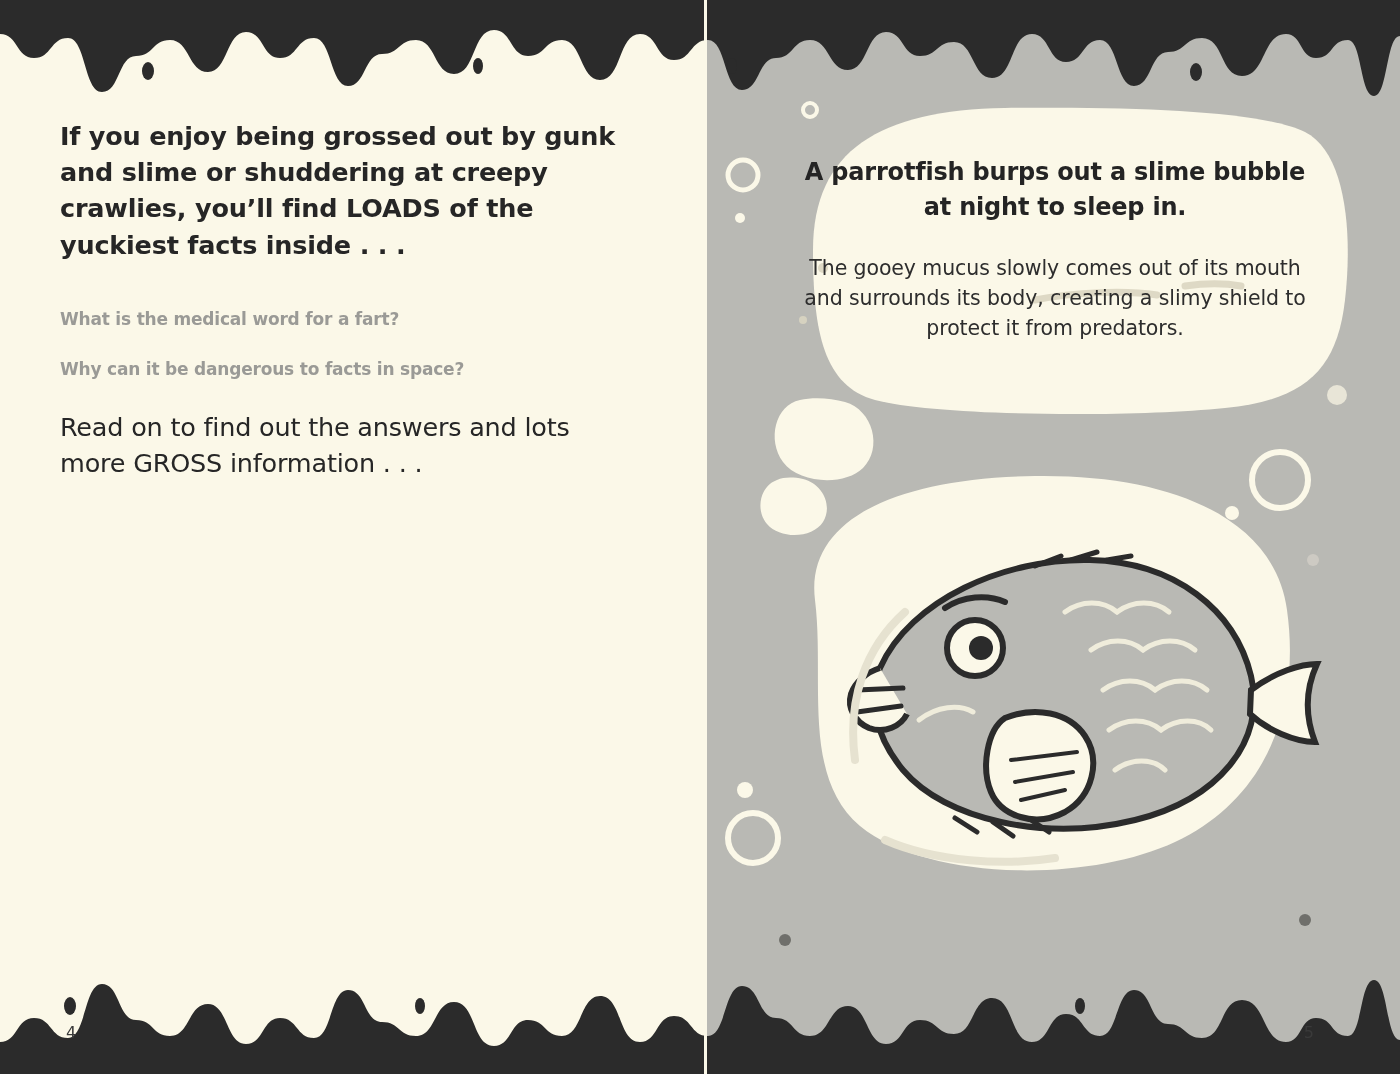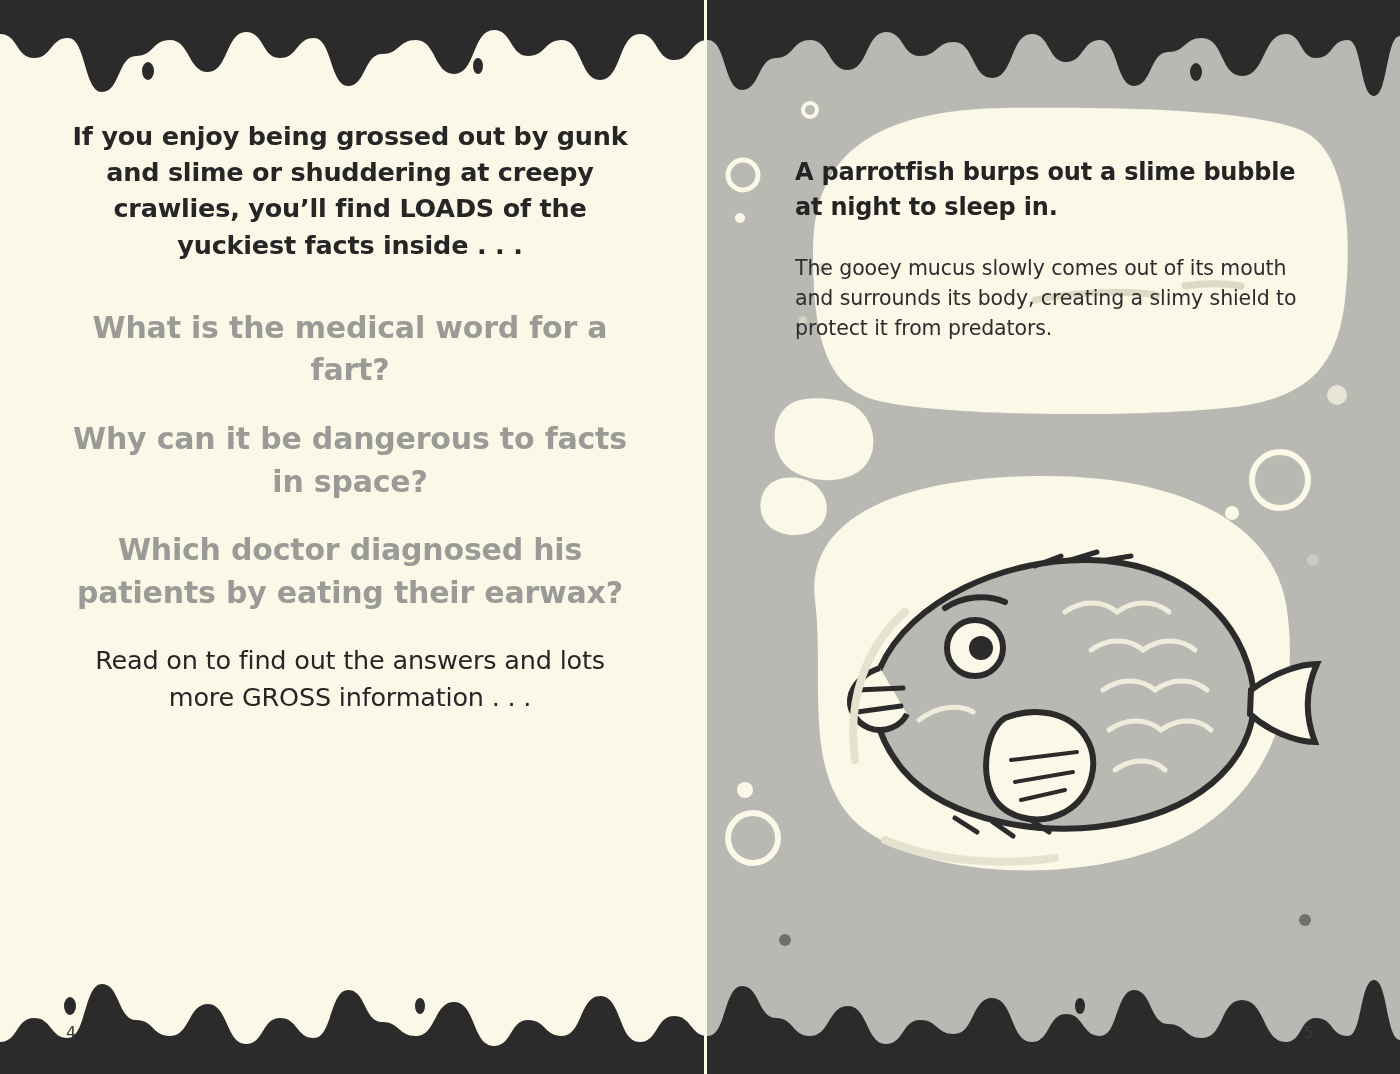--- a/index.html
+++ b/index.html
@@ -45,37 +45,36 @@
     height: 1074px;
     background: #fbf8e8;
   }
 
   
   .left-col {
     position: absolute;
     left: 60px;
     top: 118px;
     width: 580px;
-    text-align: center;
   }
   .intro {
     font-family: "DejaVu Sans", sans-serif;
     font-weight: bold;
     font-size: 25.5px;
     line-height: 1.42;
     color: #262626;
     letter-spacing: -0.2px;
   }
   .questions {
     margin-top: 44px;
   }
   .question {
     font-family: "DejaVu Sans", sans-serif;
     font-weight: bold;
-    font-size: 30px;
+    font-size: 17px;
     line-height: 1.42;
     color: #9a9a96;
     margin-bottom: 26px;
     letter-spacing: -0.2px;
   }
   .outro {
     margin-top: 28px;
     font-family: "DejaVu Sans", sans-serif;
     font-weight: normal;
     font-size: 25.5px;
@@ -83,21 +82,21 @@
     color: #262626;
     letter-spacing: -0.2px;
   }
 
   
   .bubble-text {
     position: absolute;
     left: 795px;
     top: 155px;
     width: 520px;
-    text-align: left;
+    text-align: center;
     z-index: 5;
   }
   .bubble-head {
     font-weight: bold;
     font-size: 24px;
     line-height: 1.45;
     color: #242424;
     letter-spacing: -0.2px;
   }
   .bubble-body {
@@ -262,21 +261,20 @@
     <ellipse cx="1080" cy="62" rx="5" ry="8" fill="#2b2b2b"></ellipse>
   </svg>
 
   <div class="divider"></div>
 
   <div class="left-col">
     <div class="intro">If you enjoy being grossed out by gunk and slime or shuddering at creepy crawlies, you’ll find LOADS of the yuckiest facts inside . . .</div>
     <div class="questions">
       <div class="question">What is the medical word for a fart?</div>
       <div class="question">Why can it be dangerous to facts in space?</div>
-      <div class="question">Which doctor diagnosed his patients by eating their earwax?</div>
     </div>
     <div class="outro">Read on to find out the answers and lots more GROSS information . . .</div>
   </div>
 
   <div class="bubble-text">
     <div class="bubble-head">A parrotfish burps out a slime bubble at night to sleep in.</div>
     <div class="bubble-body">The gooey mucus slowly comes out of its mouth and surrounds its body, creating a slimy shield to protect it from predators.</div>
   </div>
 
   <div class="page-num left">4</div>

